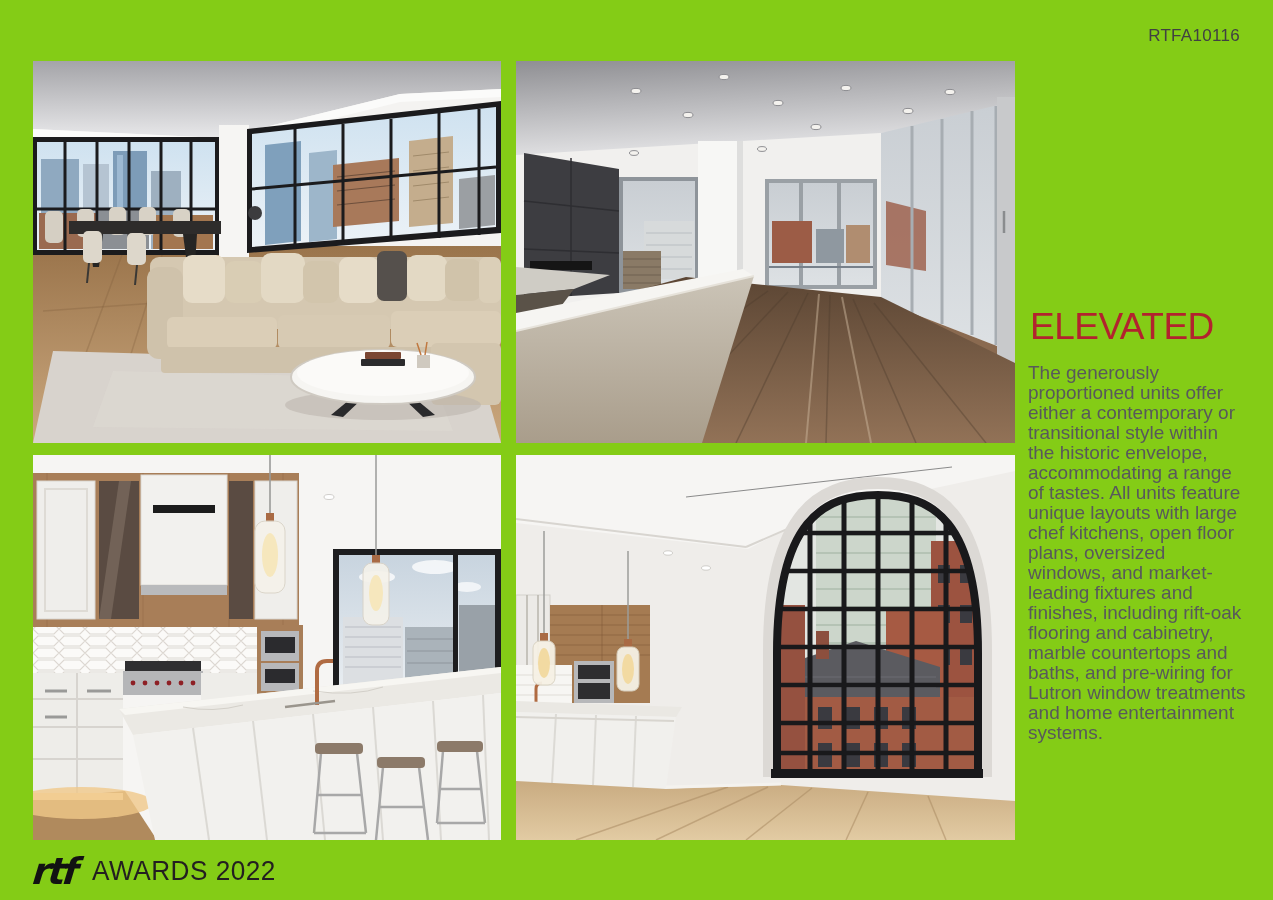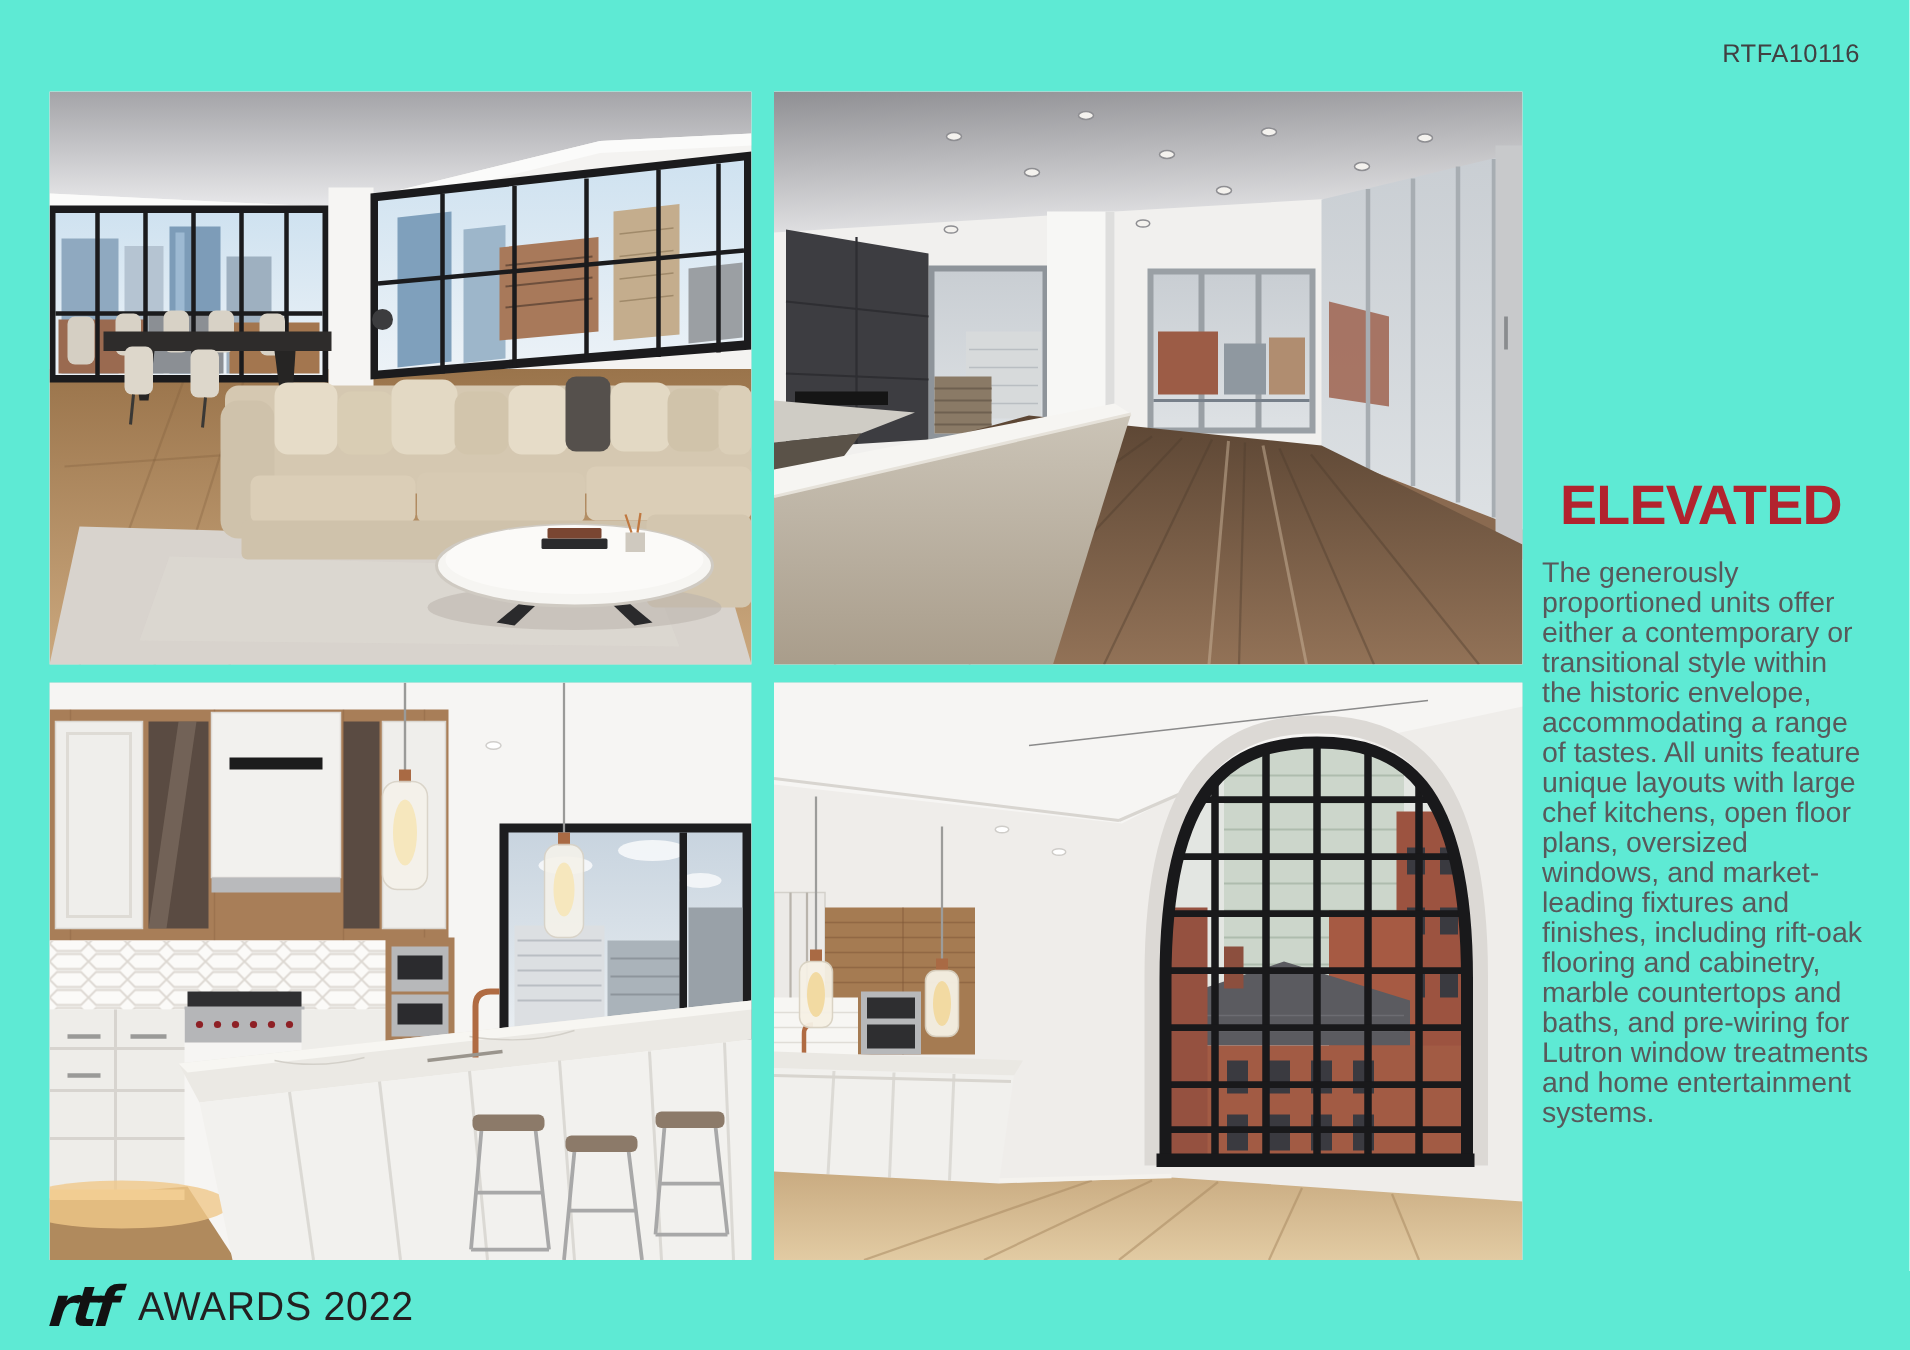--- a/index.html
+++ b/index.html
@@ -1,33 +1,33 @@
 <!DOCTYPE html>
 <html style="--accent-red: #B2232E; --body-text: #58595B; --code-text: #414042; --footer-text: #231F20;"><head>
 <meta charset="utf-8">
 <style>
   html,body { margin:0; padding:0; background:#ffffff; }
   .page {
-    position:relative; width:1273px; height:900px; background:#5eead4;
+    position:relative; width:1273px; height:900px; background:#84cc16;
     font-family:"Liberation Sans", sans-serif; overflow:hidden;
   }
   .code {
     position:absolute; top:26px; right:33px;
     font-size:17px; letter-spacing:.3px; color:var(--code-text,#414042);
   }
   .grid {
     position:absolute; left:33px; top:61px; width:982px; height:779px;
     display:grid; grid-template-columns:468px 499px; grid-template-rows:382px 385px;
     column-gap:15px; row-gap:12px;
   }
   figure.photo { margin:0; overflow:hidden; background:#ddd; }
   figure.photo svg { display:block; width:100%; height:100%; }
   .right-col { position:absolute; left:1028px; top:302px; width:234px; }
   h1.headline {
-    margin:12px; font-size:37px; line-height:45px; font-weight:bold;
+    margin:2px; font-size:37px; line-height:45px; font-weight:normal;
     letter-spacing:-0.5px; color:var(--accent-red,#B2232E);
   }
   h1.headline span { display:block; }
   p.body-text {
     margin:14px 0 0; width:222px; font-size:19px; line-height:20px;
     color:var(--body-text,#58595B); white-space:pre-line;
   }
   .footer {
     position:absolute; left:33px; top:848px; height:46px;
     display:flex; align-items:center; gap:12px;

